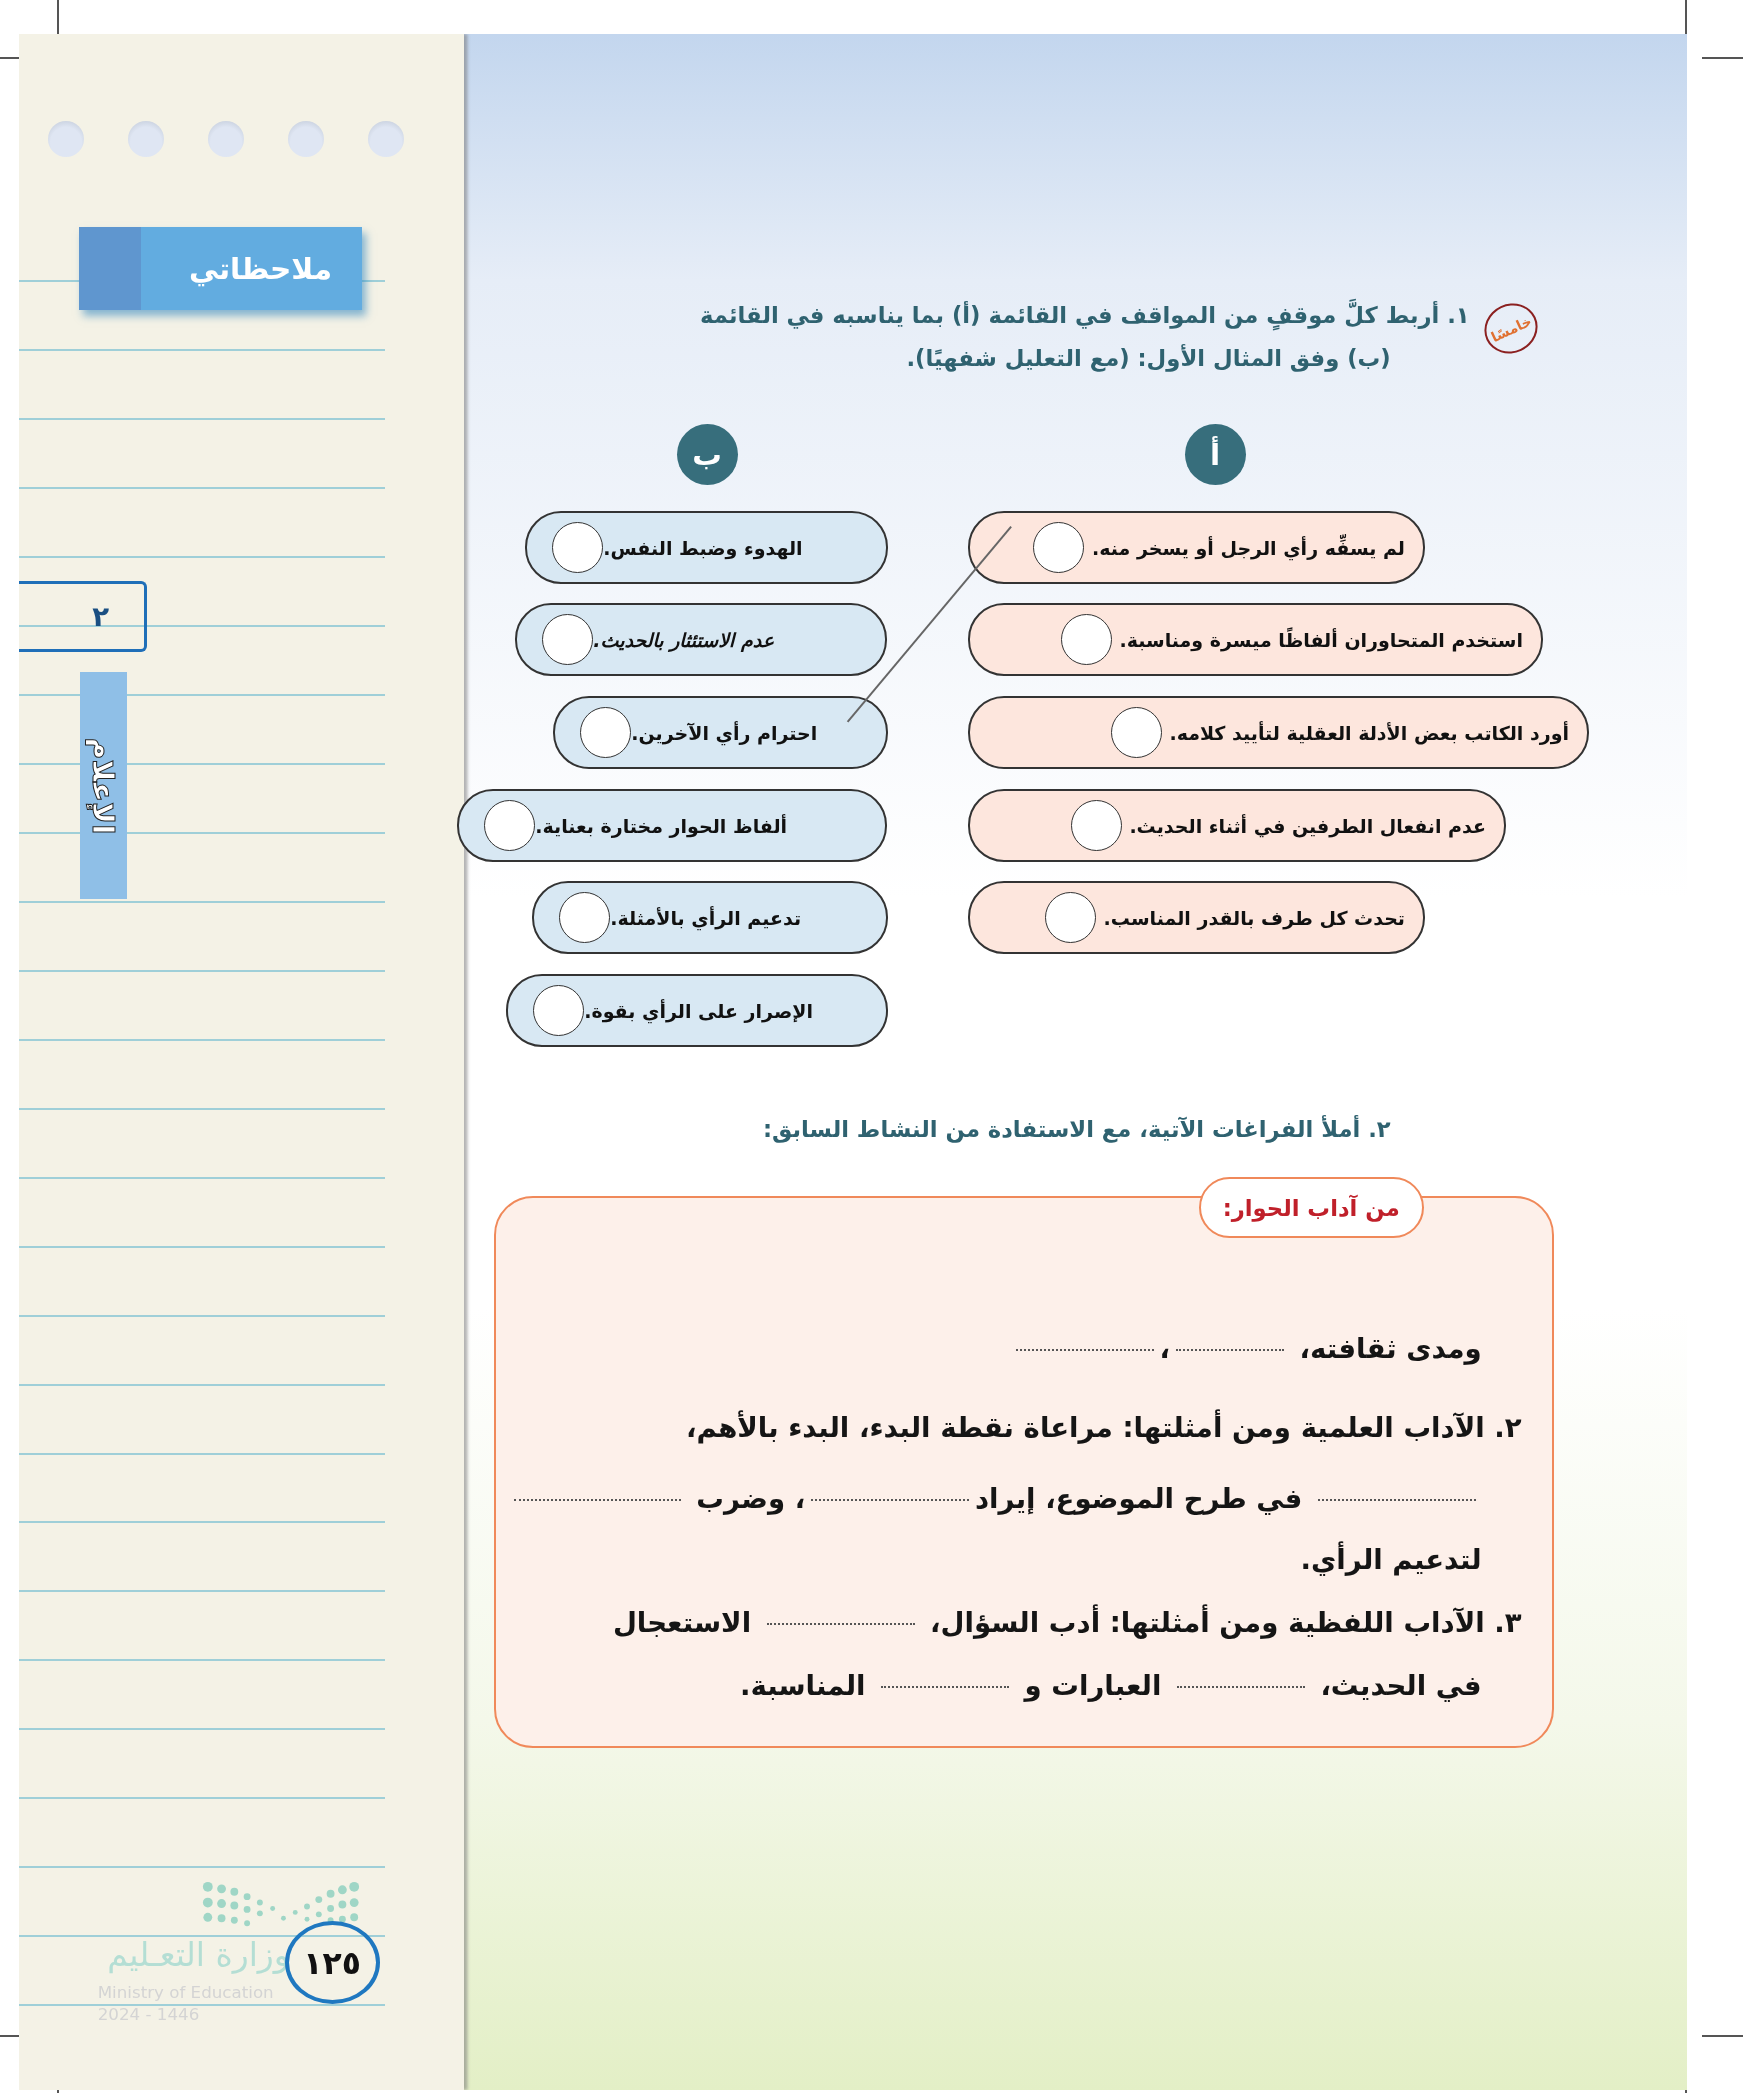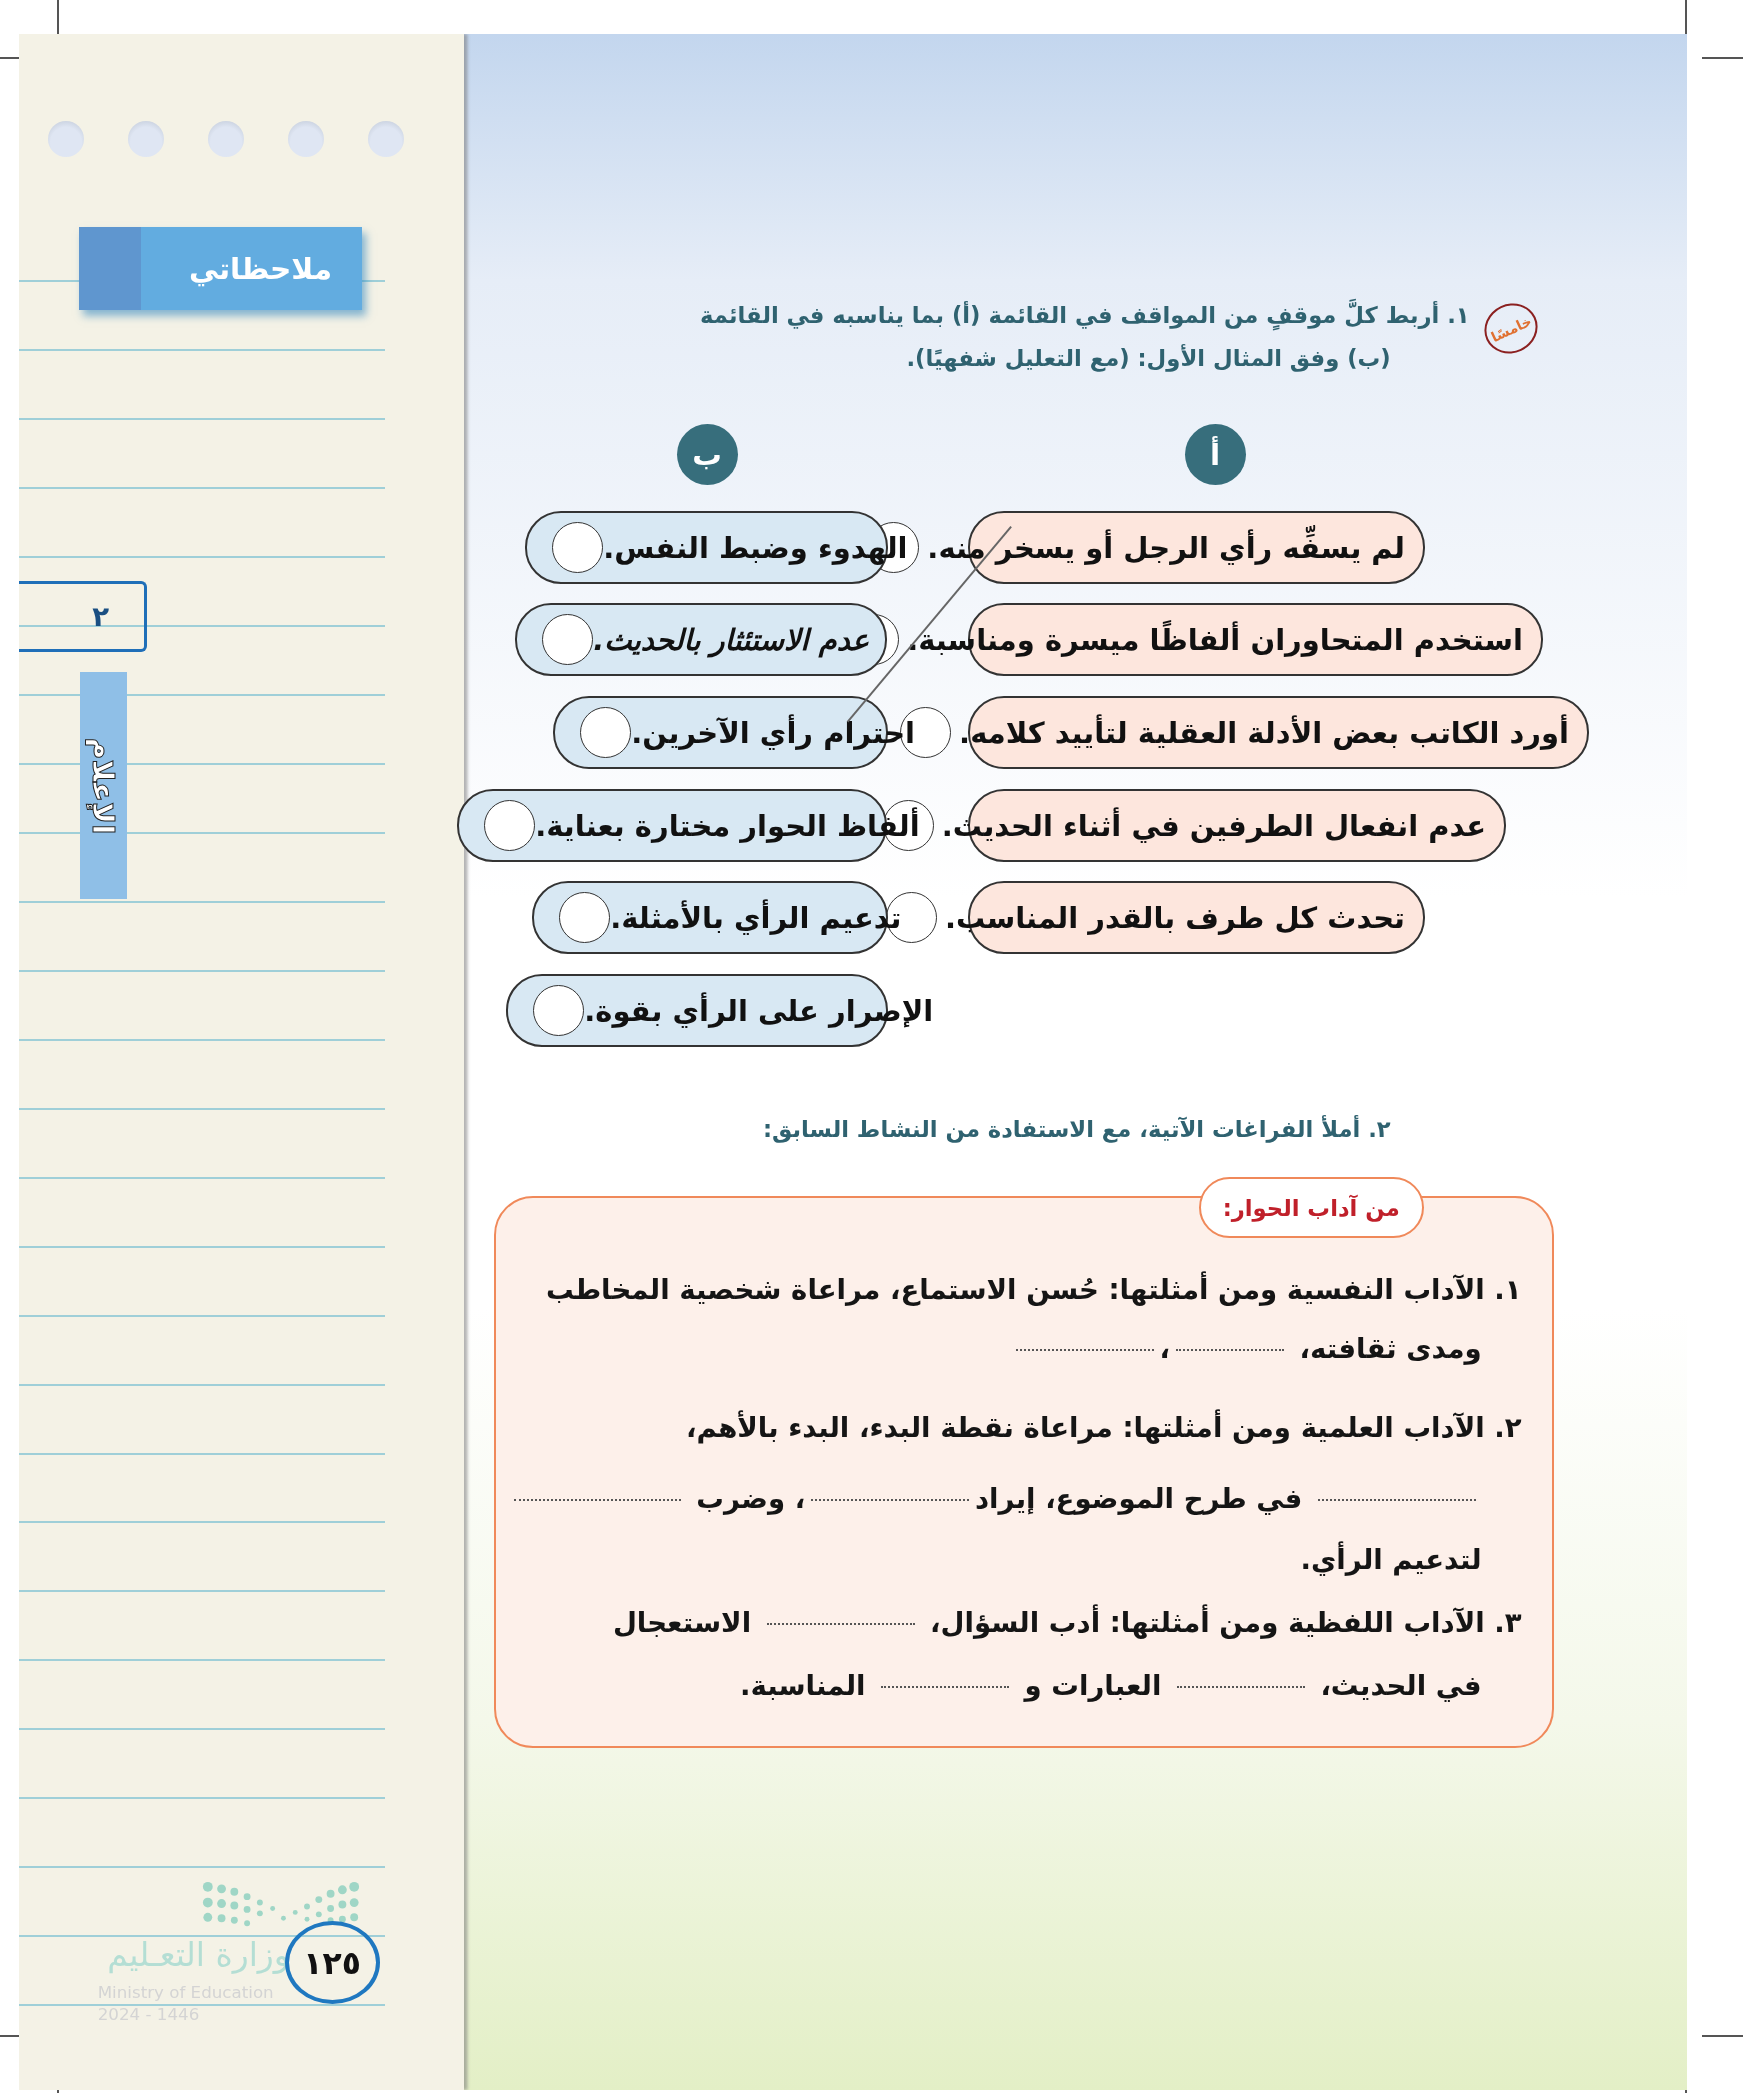--- a/index.html
+++ b/index.html
@@ -76,21 +76,21 @@
     position: absolute; width: 61px; height: 61px; border-radius: 50%;
     background: #376e7c; color: #fff; font-weight: bold; font-size: 29.6px;
     display: flex; align-items: center; justify-content: center;
   }
   .pill {
     position: absolute; height: 73px; border: 2px solid #333; border-radius: 36px;
     display: flex; align-items: center; direction: rtl; padding-right: 17.7px; padding-left: 7.9px;
   }
   .pill.a { background: #fde6dd; }
   .pill.b { background: #d8e8f3; flex-direction: row; justify-content: flex-end; padding-right: 7.9px; padding-left: 17.7px; }
-  .pill .txt { font-weight: bold; font-size: 29px; color: #111; white-space: nowrap; }
+  .pill .txt { font-weight: bold; font-size: 19px; color: #111; white-space: nowrap; }
   .dot { width: 51px; height: 51px; border-radius: 50%; border: 1.5px solid #333; background: #fff; flex: 0 0 auto; }
   .pill.a .dot { margin-right: 7.9px; }
   .pill.b .dot { margin-left: 7.9px; }
   .pill.b .txt { order: 1; }
   .pill.b .dot { order: 2; }
   .connector { position: absolute; left: 0; top: 0; width: 1668px; height: 1084px; pointer-events: none; }
 
   .adab-box {
     position: absolute; left: 475px; top: 1162px; width: 1060px; height: 552px;
     background: #fdf0ea; border: 2px solid #f0895a; border-radius: 39px;
@@ -274,23 +274,20 @@
     <line x1="1007" y1="500" x2="841" y2="698" stroke="#666" stroke-width="2"></line>
   </svg>
 
   <div class="q-text" style="right:296px; top:1074px; width:887px;">٢.  أملأ الفراغات الآتية، مع الاستفادة من النشاط السابق:</div>
 
   <div class="adab-box"></div>
   <div class="adab-tab">
     <span>من آداب الحوار:</span>
   </div>
 
-  <div class="adab-line" style="top:1239px;">
-    <span>١. الآداب النفسية ومن أمثلتها: حُسن الاستماع، مراعاة شخصية المخاطب</span>
-  </div>
   <div class="adab-line" style="top:1298px; right:205px;">
     <span>ومدى ثقافته،</span>
     <span class="blank" style="width:108px;"></span><span>،</span><span class="blank" style="width:138px;"></span>
   </div>
 
   <div class="adab-line" style="top:1377px;">
     <span>٢. الآداب العلمية ومن أمثلتها: مراعاة نقطة البدء، البدء بالأهم،</span>
   </div>
   <div class="adab-line" style="top:1448px; right:205px;">
     <span class="blank" style="width:158px;"></span>

